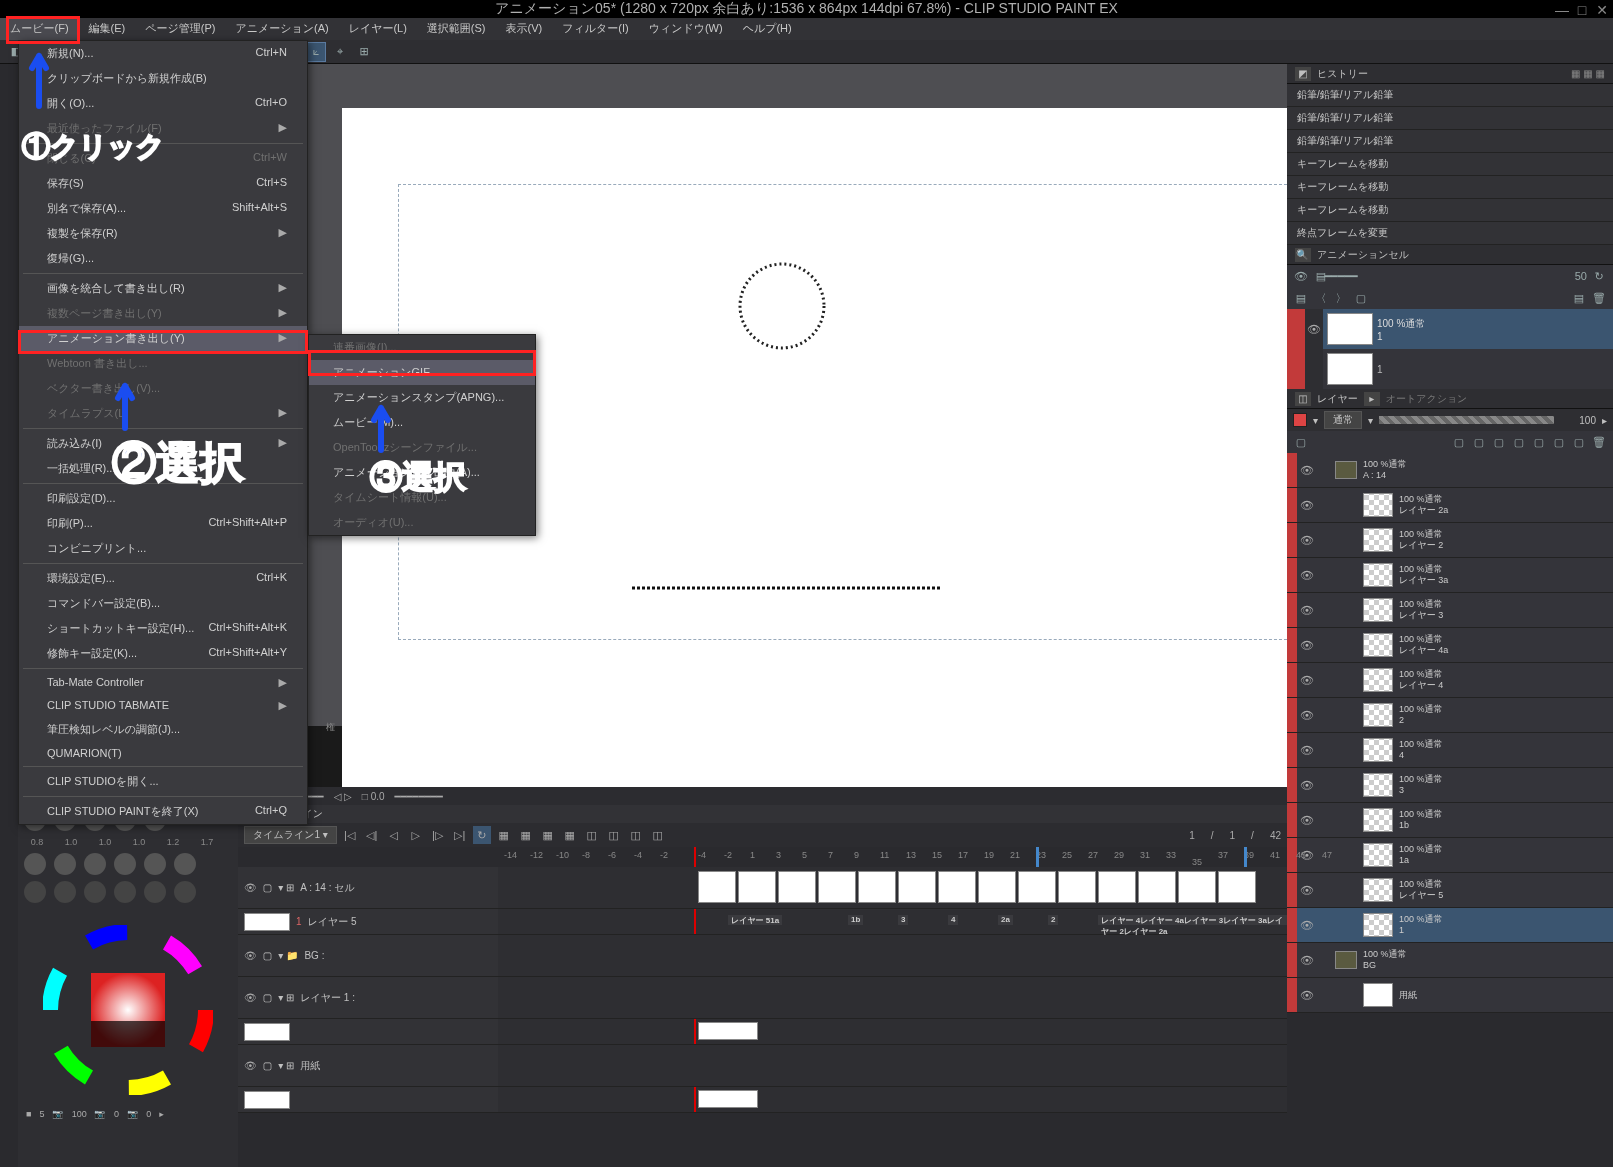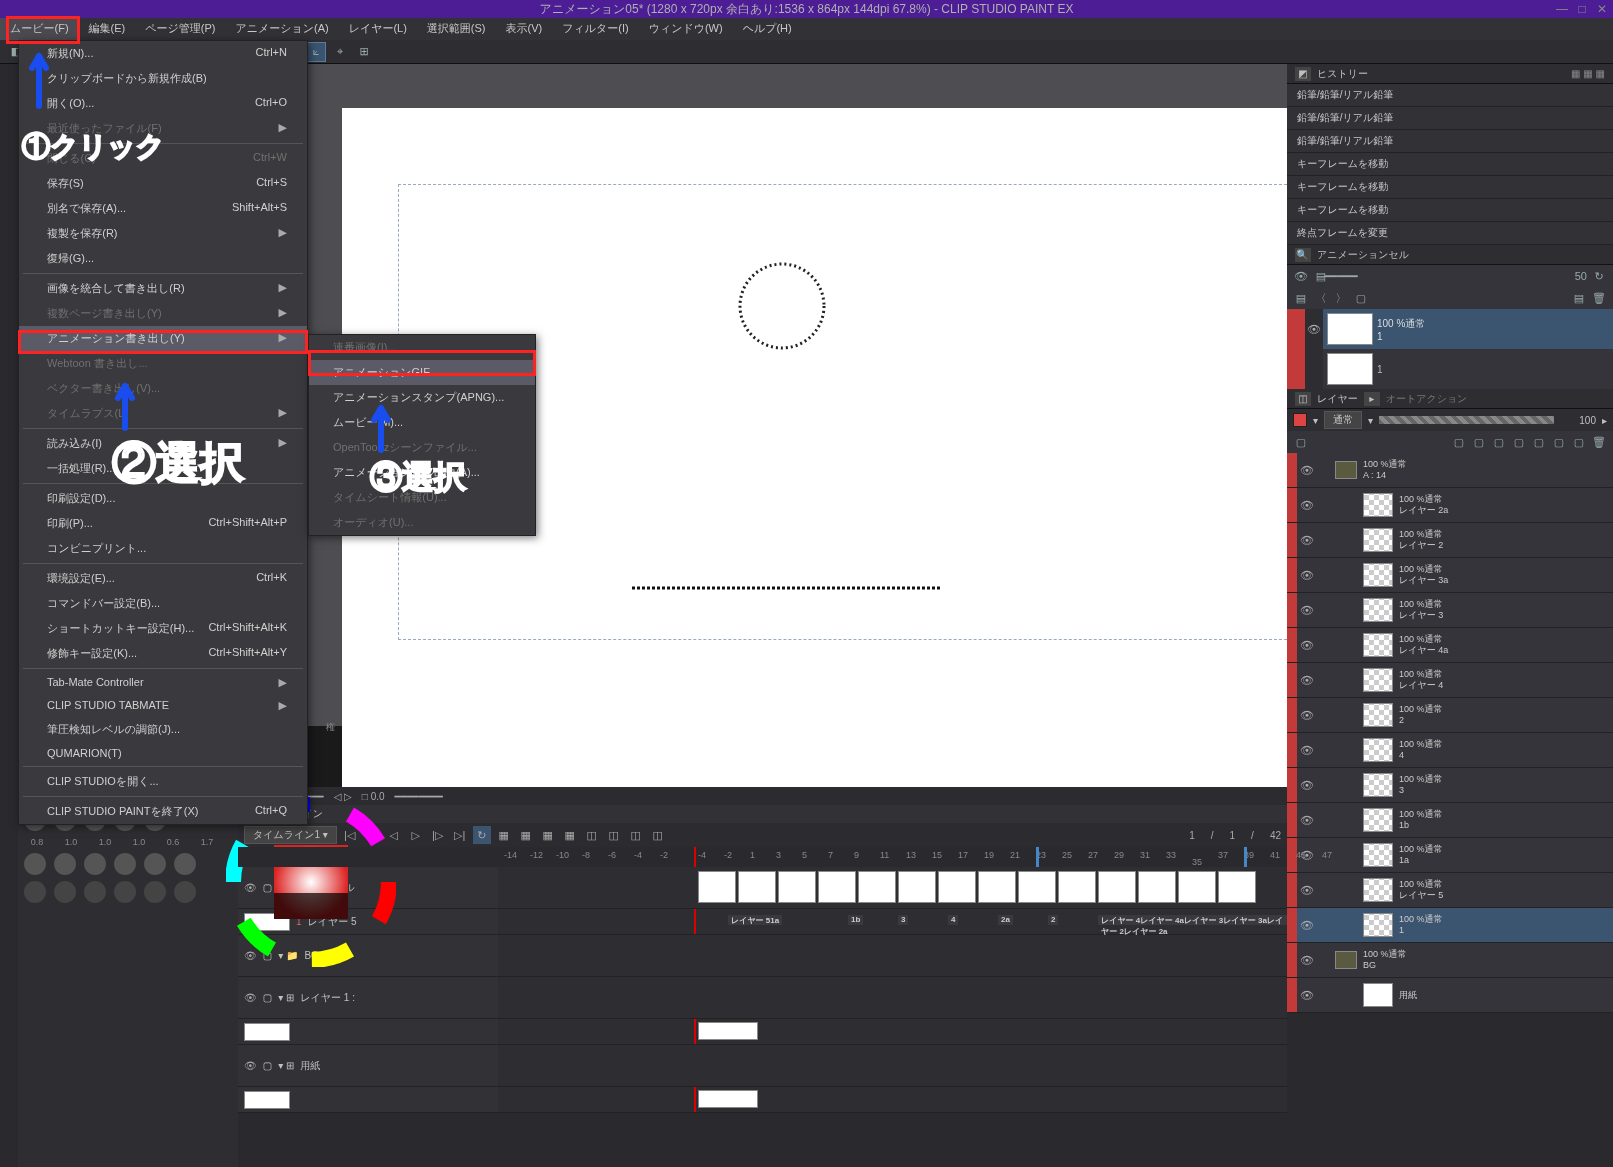--- a/index.html
+++ b/index.html
@@ -1,19 +1,19 @@
 <!DOCTYPE html>
 <html><head>
 <meta charset="utf-8">
 <style>
 * { margin:0; padding:0; box-sizing:border-box; font-family:"Meiryo UI","MS Gothic",sans-serif; }
 body { background:#1a1a1a; color:#c0c0c0; font-size:11px; width:1613px; height:1167px; position:relative; overflow:hidden; }
 
 
-.titlebar { height:18px; background:#4c1d95; display:flex; align-items:center; justify-content:center; position:relative; font-size:12px; color:#b0b0b0; }
+.titlebar { height:18px; background:#000000; display:flex; align-items:center; justify-content:center; position:relative; font-size:14px; color:#b0b0b0; }
 .titlebar .sysbtns { position:absolute; right:4px; top:2px; display:flex; gap:6px; color:#888; }
 
 
 .menubar { height:22px; background:#323236; display:flex; align-items:stretch; font-size:11px; }
 .menubar .mitem { padding:3px 10px; color:#c8c8c8; cursor:pointer; }
 .menubar .mitem.active { background:#4a4a50; }
 
 
 .toolbar { height:24px; background:#2e2e32; border-bottom:1px solid #111; display:flex; align-items:center; gap:4px; padding:0 6px; }
 .toolbar .tbtn { width:20px; height:20px; display:flex; align-items:center; justify-content:center; color:#9aa; }
@@ -80,21 +80,21 @@
 .layerpanel .lrow .eye { width:20px; text-align:center; color:#aaa; }
 .layerpanel .lrow .indent { width:var(--ind,0px); }
 .layerpanel .lrow .thumb { width:30px; height:24px; background:#fff; border:1px solid #888; }
 .layerpanel .lrow .thumb.checker { background:repeating-conic-gradient(#ccc 0 25%,#fff 0 50%) 0/10px 10px; }
 .layerpanel .lrow .name { margin-left:6px; font-size:9px; line-height:11px; color:#ccc; }
 .layerpanel .lrow.sel { background:#3b5570; }
 .layerpanel .lrow.folder .thumb { background:#5a5a40; width:22px; height:18px; }
 
 
 .bottom { position:absolute; left:18px; right:326px; bottom:0; height:380px; background:#2a2a2e; display:flex; }
-.bottom .leftpan { width:220px; background:#2e2e32; display:flex; flex-direction:row; }
+.bottom .leftpan { width:220px; background:#2e2e32; display:flex; flex-direction:column; }
 .leftpan .swatches { padding:6px; }
 .leftpan .swatches .srow { display:flex; gap:8px; margin-bottom:6px; }
 .leftpan .swatches .slabel { font-size:9px; color:#888; width:26px; text-align:center; }
 .leftpan .swatches .dot { width:22px; height:22px; border-radius:50%; background:#555; }
 .leftpan .colorwheel { position:relative; height:190px; display:flex; align-items:center; justify-content:center; }
 .leftpan .readout { font-size:9px; color:#aaa; padding:4px 8px; display:flex; gap:8px; }
 
 .bottom .tlpan { flex:1; display:flex; flex-direction:column; }
 .tlpan .tabrow { height:18px; background:#323236; display:flex; align-items:center; padding:0 8px; font-size:10px; gap:6px; }
 .tlpan .ctrlrow { height:24px; background:#2c2c30; display:flex; align-items:center; padding:0 6px; gap:4px; }
@@ -541,21 +541,21 @@
           <div class="dot"></div>
           <div class="dot"></div>
           <div class="dot"></div>
           <div class="dot"></div>
         </div>
       <div class="srow" id="srow2">
           <div class="slabel">0.8</div>
           <div class="slabel">1.0</div>
           <div class="slabel">1.0</div>
           <div class="slabel">1.0</div>
-          <div class="slabel">0.6</div>
+          <div class="slabel">1.2</div>
           <div class="slabel">1.7</div>
         </div>
       <div class="srow" id="srow2b">
           <div class="dot"></div>
           <div class="dot"></div>
           <div class="dot"></div>
           <div class="dot"></div>
           <div class="dot"></div>
           <div class="dot"></div>
         </div>

